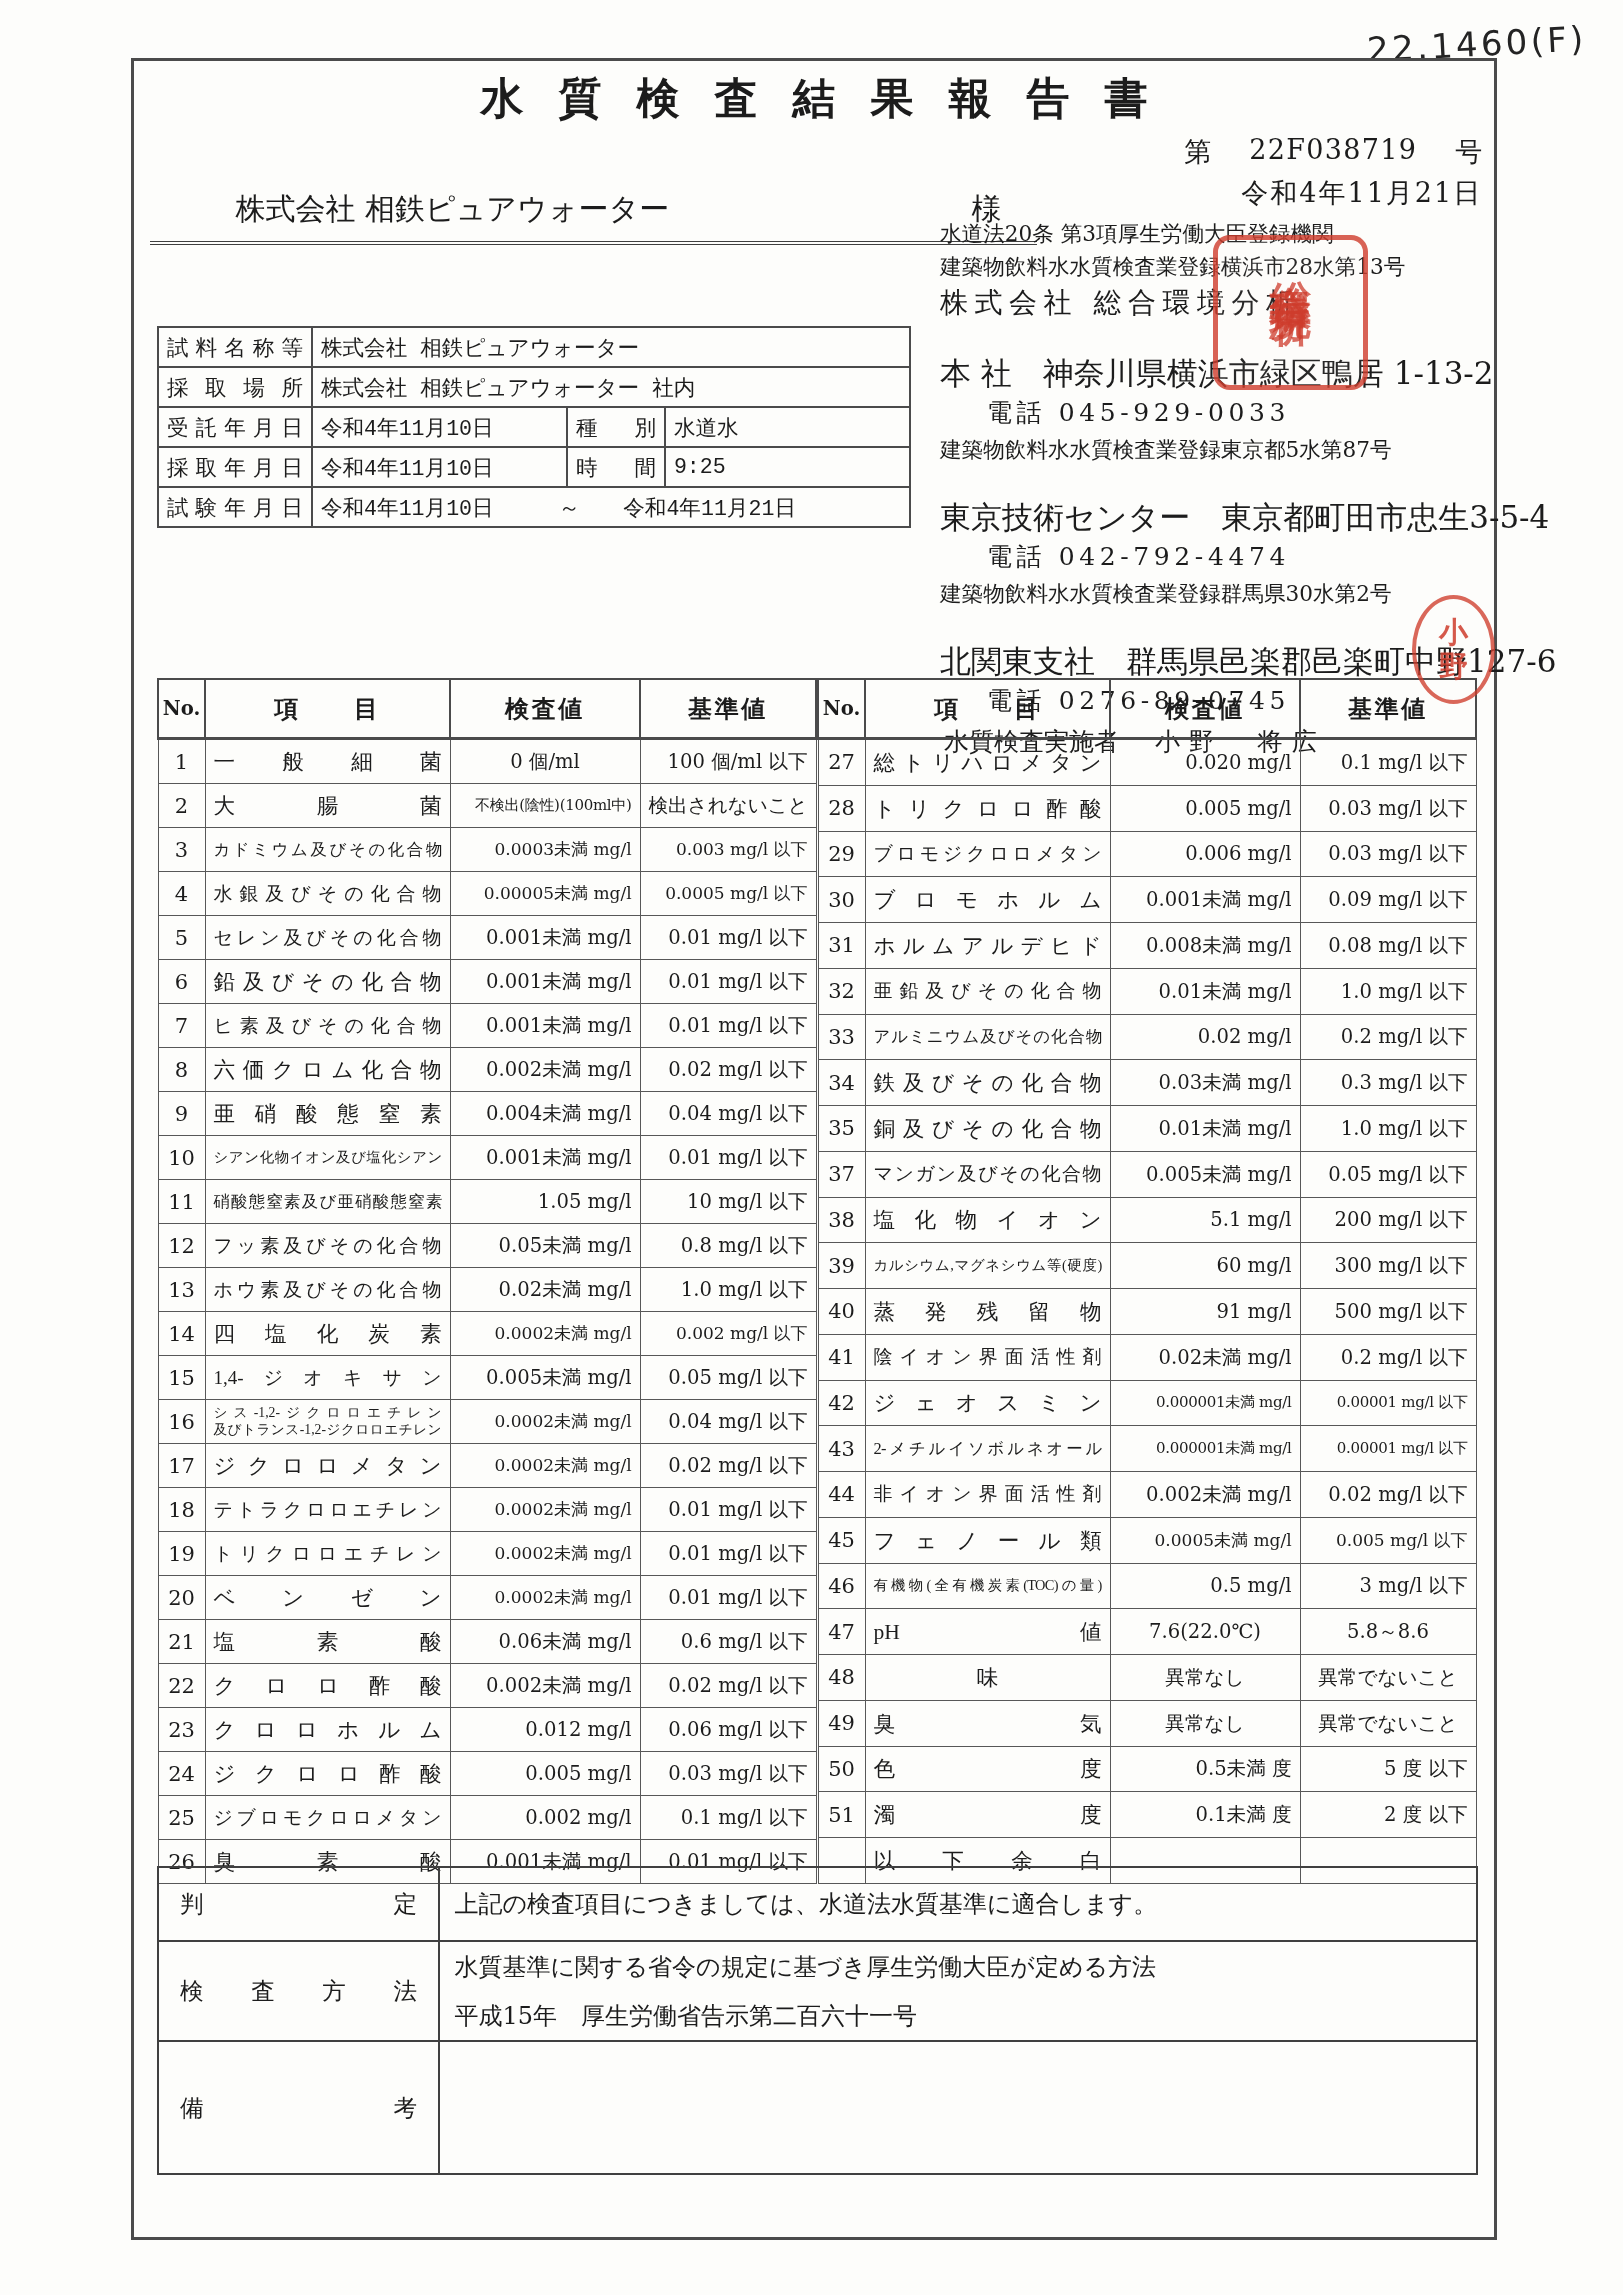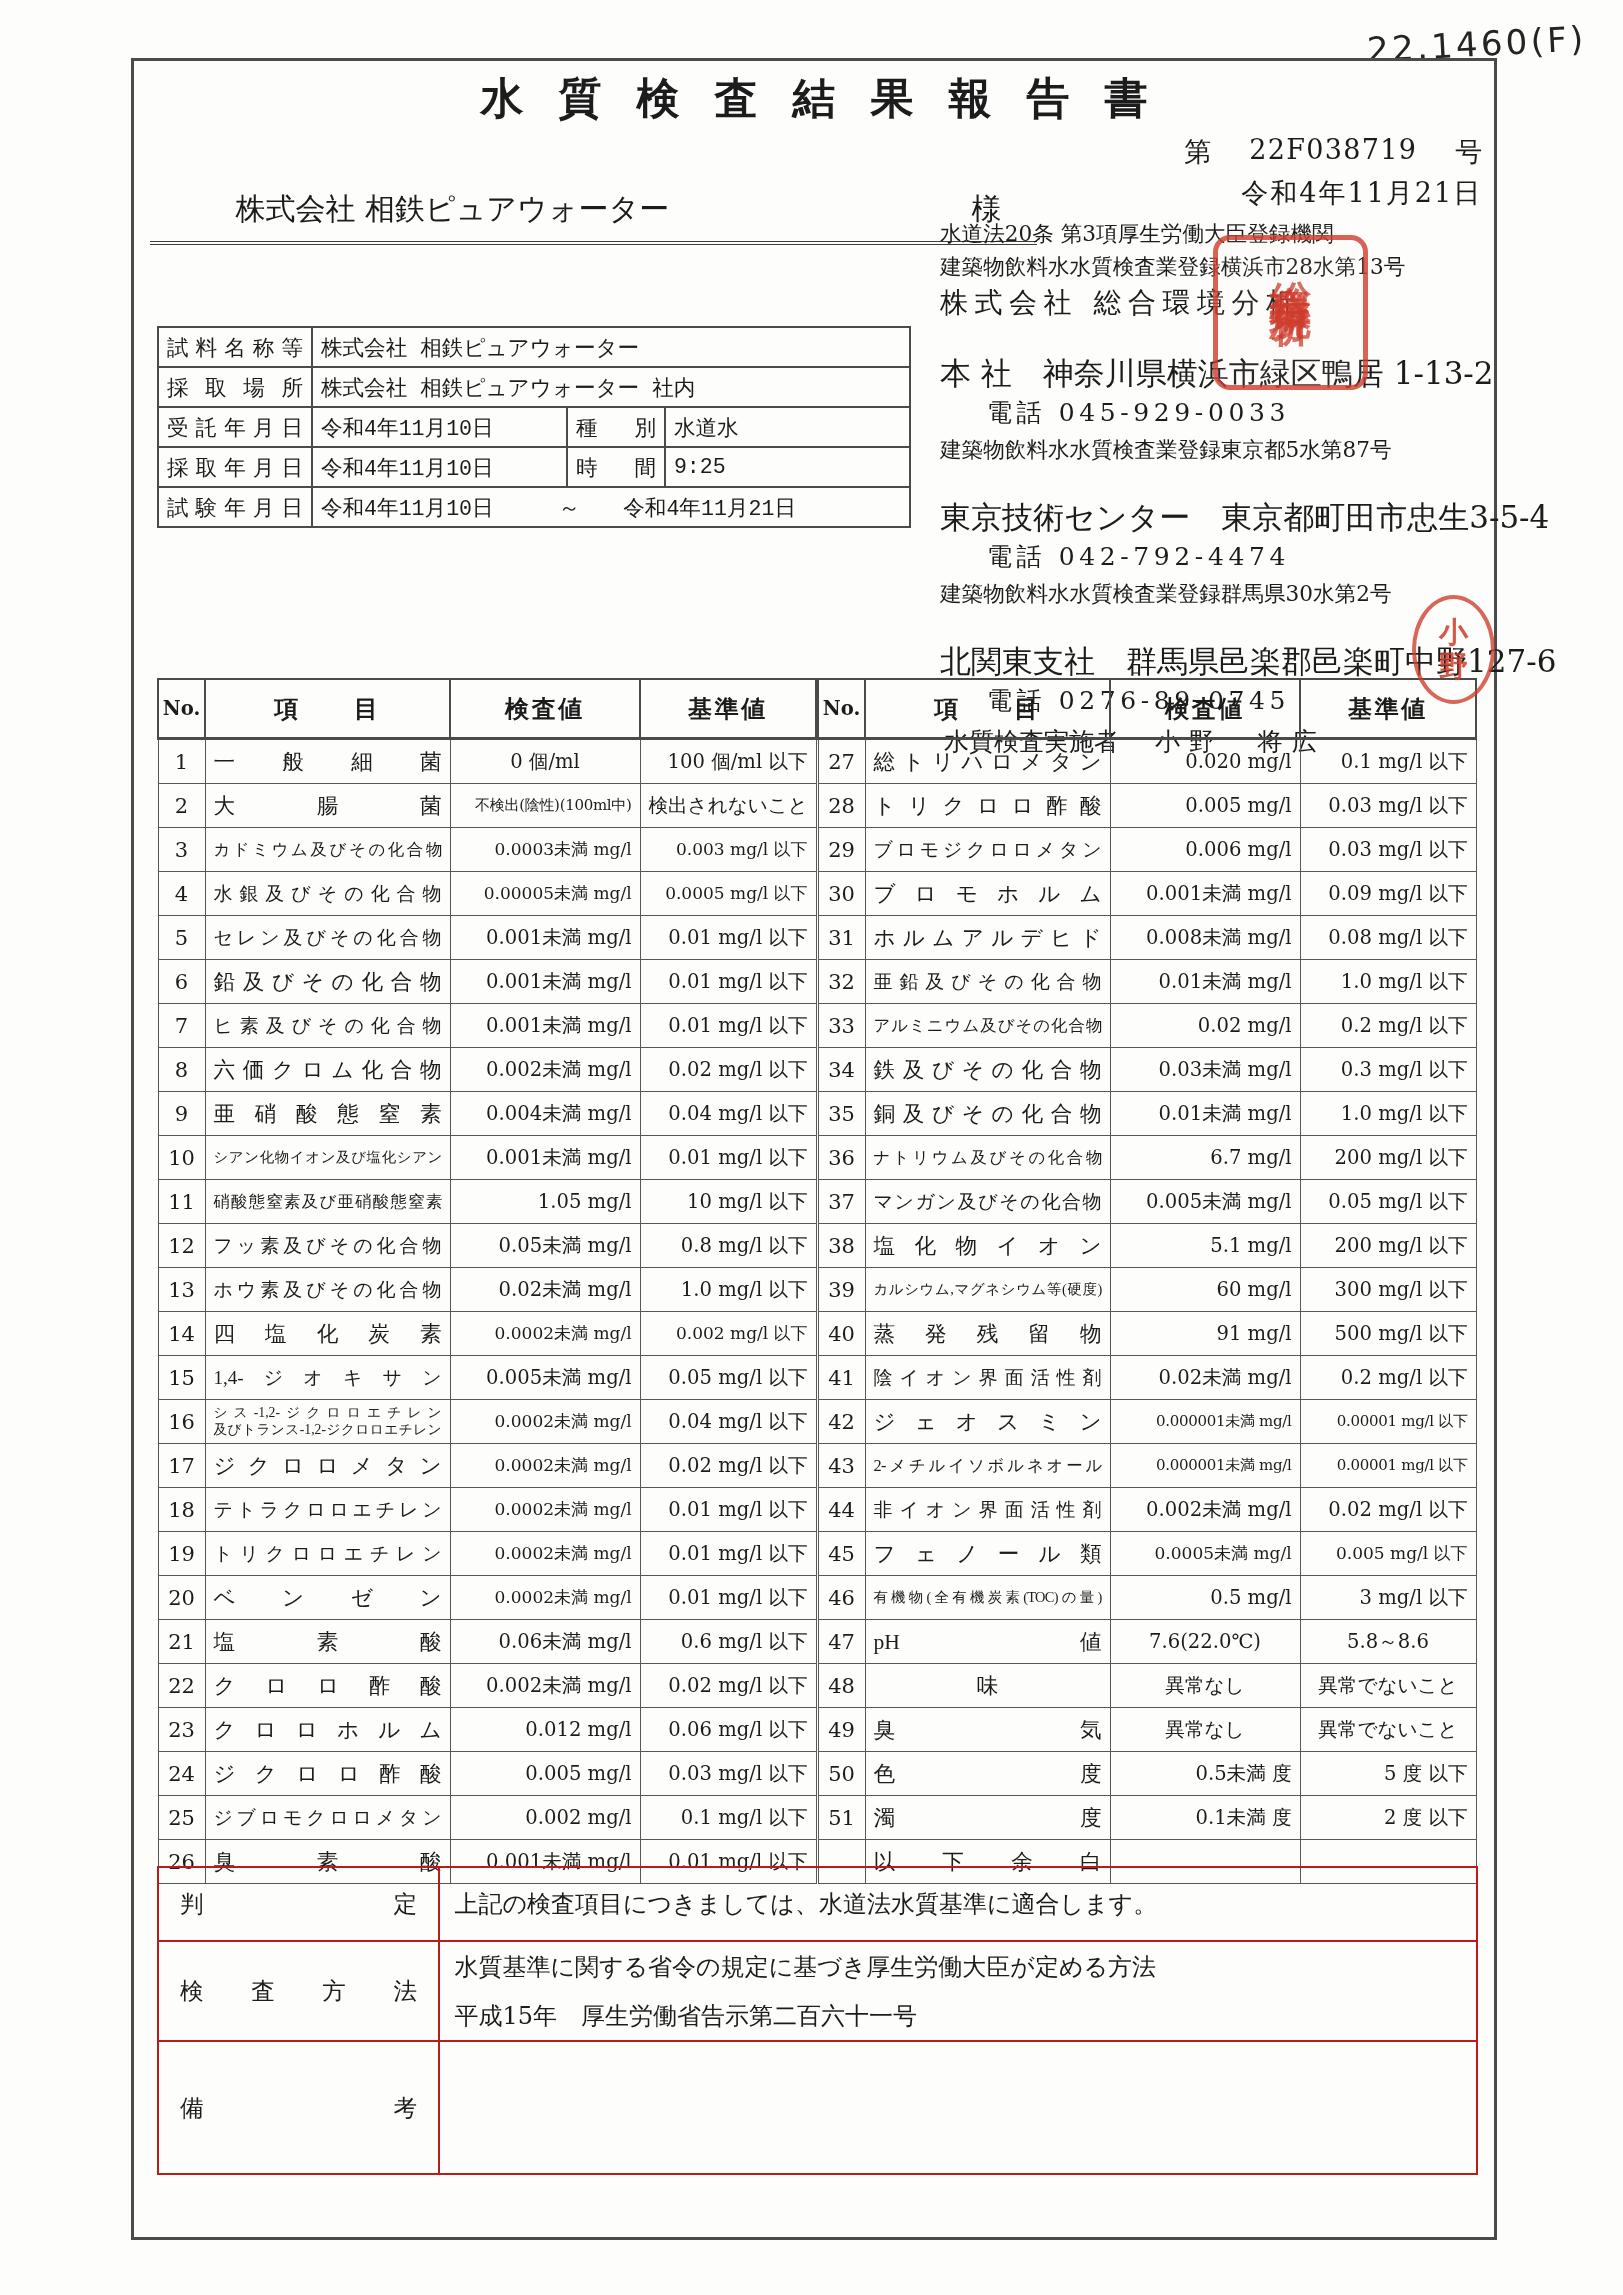--- a/index.html
+++ b/index.html
@@ -56,21 +56,21 @@
   .c-item.xxs{font-size:14.4px;letter-spacing:-0.7px;}
   .c-item.xs{font-size:13.7px;line-height:1.2;}
   .c-item.xs div{text-align:justify;text-align-last:justify;}
   .c-item.solo{text-align:center;text-align-last:center;}
   .c-val,.c-std{font-size:19.6px;text-align:center;}
   .c-val.num,.c-std.num{text-align:right;}
   .c-val.sm,.c-std.sm{font-size:17px;}
   .c-val.xs,.c-std.xs{font-size:15px;letter-spacing:-0.3px;text-align:right;}
 
   .ftable{position:absolute;left:23px;top:1805px;width:1321px;border-collapse:collapse;table-layout:fixed;}
-  .ftable td{border:2px solid #b91c1c;padding:0 14.4px;vertical-align:middle;}
+  .ftable td{border:2px solid #404040;padding:0 14.4px;vertical-align:middle;}
   .ftable .lbl{text-align:justify;text-align-last:justify;font-size:23.6px;padding:0 21px;}
   .ftable .fval{font-size:24px;}
   .r-judge td{height:72px;}
   .r-method td{height:98px;}
   .r-remarks td{height:131px;}
   .m2{margin-top:17px;}
 </style>
 </head>
 <body>
 
@@ -398,26 +398,20 @@
               <td class="c-val num">0.03未満 mg/l</td>
               <td class="c-std num">0.3 mg/l 以下</td>
             </tr>
             <tr>
               <td class="c-no">35</td>
               <td class="c-item">銅及びその化合物</td>
               <td class="c-val num">0.01未満 mg/l</td>
               <td class="c-std num">1.0 mg/l 以下</td>
             </tr>
             <tr>
-              <td class="c-no">36</td>
-              <td class="c-item sm">ナトリウム及びその化合物</td>
-              <td class="c-val num">6.7 mg/l</td>
-              <td class="c-std num">200 mg/l 以下</td>
-            </tr>
-            <tr>
               <td class="c-no">37</td>
               <td class="c-item md">マンガン及びその化合物</td>
               <td class="c-val num">0.005未満 mg/l</td>
               <td class="c-std num">0.05 mg/l 以下</td>
             </tr>
             <tr>
               <td class="c-no">38</td>
               <td class="c-item">塩化物イオン</td>
               <td class="c-val num">5.1 mg/l</td>
               <td class="c-std num">200 mg/l 以下</td>

